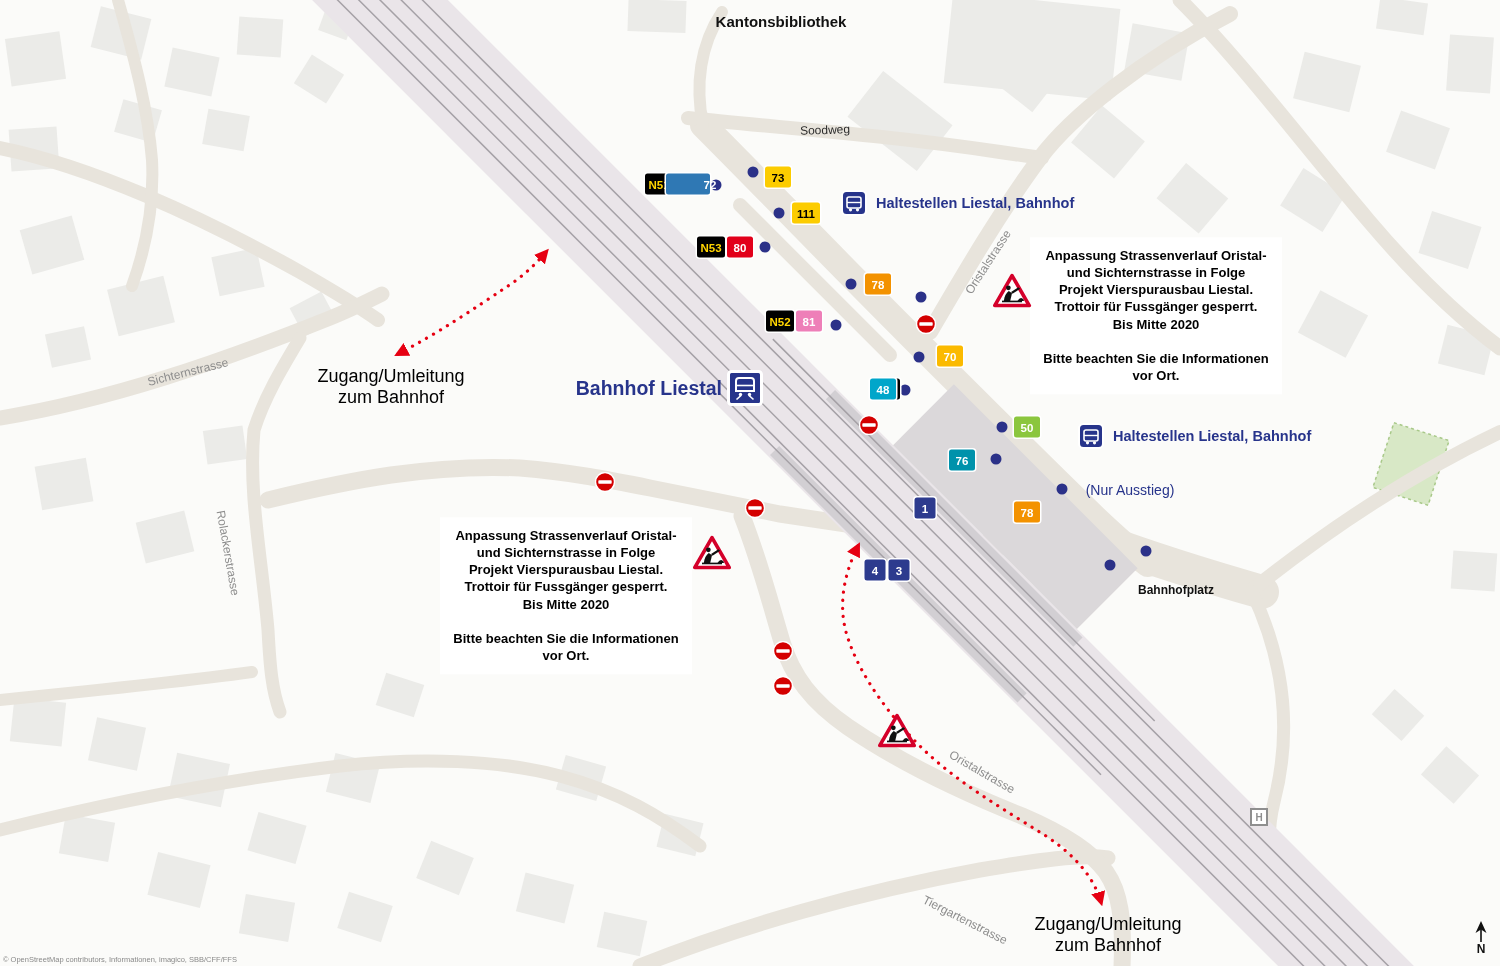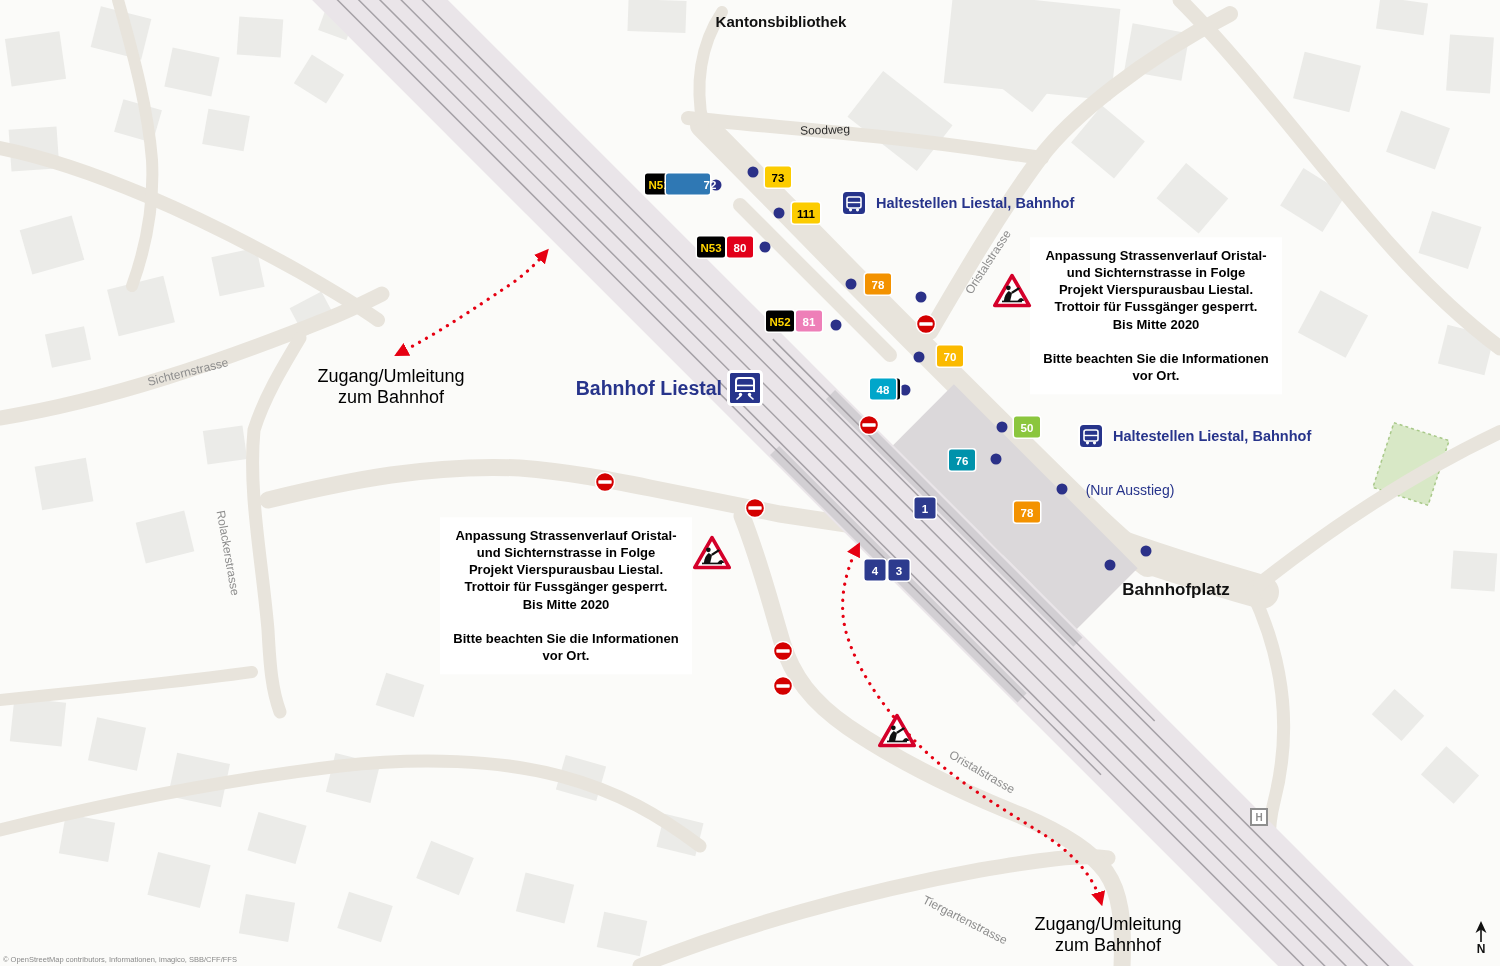--- a/index.html
+++ b/index.html
@@ -174,21 +174,21 @@
   </svg>
 
   <div id="labels" class="layer">
       <div class="street-label" style="left: 781px; top: 21px; color: rgb(17, 17, 17); font-size: 15px; font-weight: bold; transform: translate(-50%, -50%) rotate(0deg);">Kantonsbibliothek</div>
       <div class="street-label" style="left: 825px; top: 130px; color: rgb(42, 42, 42); font-size: 12px; transform: translate(-50%, -50%) rotate(-2deg);">Soodweg</div>
       <div class="street-label" style="left: 988px; top: 262px; color: rgb(141, 141, 141); font-size: 12px; transform: translate(-50%, -50%) rotate(-57deg);">Oristalstrasse</div>
       <div class="street-label" style="left: 188px; top: 372px; color: rgb(141, 141, 141); font-size: 12px; transform: translate(-50%, -50%) rotate(-14deg);">Sichternstrasse</div>
       <div class="street-label" style="left: 228px; top: 553px; color: rgb(141, 141, 141); font-size: 12px; transform: translate(-50%, -50%) rotate(80deg);">Rolackerstrasse</div>
       <div class="street-label" style="left: 982px; top: 772px; color: rgb(141, 141, 141); font-size: 12px; transform: translate(-50%, -50%) rotate(30deg);">Oristalstrasse</div>
       <div class="street-label" style="left: 965px; top: 920px; color: rgb(141, 141, 141); font-size: 12px; transform: translate(-50%, -50%) rotate(27deg);">Tiergartenstrasse</div>
-      <div class="street-label" style="left: 1176px; top: 590px; color: rgb(17, 17, 17); font-size: 17px; font-weight: bold; transform: translate(-50%, -50%) rotate(0deg);">Bahnhofplatz</div>
+      <div class="street-label" style="left: 1176px; top: 590px; color: rgb(17, 17, 17); font-size: 12px; font-weight: bold; transform: translate(-50%, -50%) rotate(0deg);">Bahnhofplatz</div>
       <div class="info-box" style="left: 1156px; top: 316px; width: 252px;">Anpassung Strassenverlauf Oristal-
 und Sichternstrasse in Folge
 Projekt Vierspurausbau Liestal.
 Trottoir für Fussgänger gesperrt.
 Bis Mitte 2020
 
 Bitte beachten Sie die Informationen
 vor Ort.</div>
       <div class="info-box" style="left: 566px; top: 596px; width: 252px;">Anpassung Strassenverlauf Oristal-
 und Sichternstrasse in Folge

